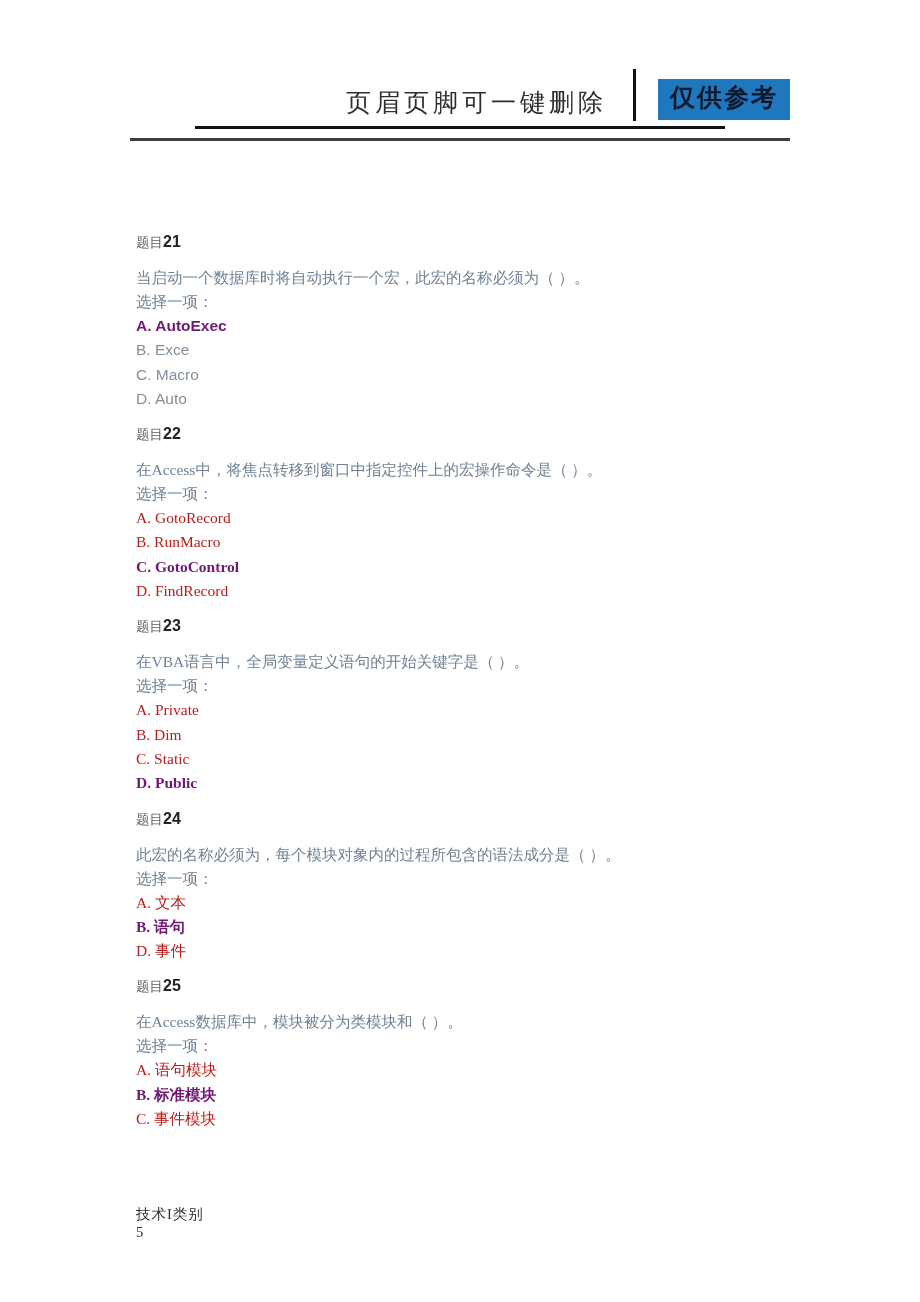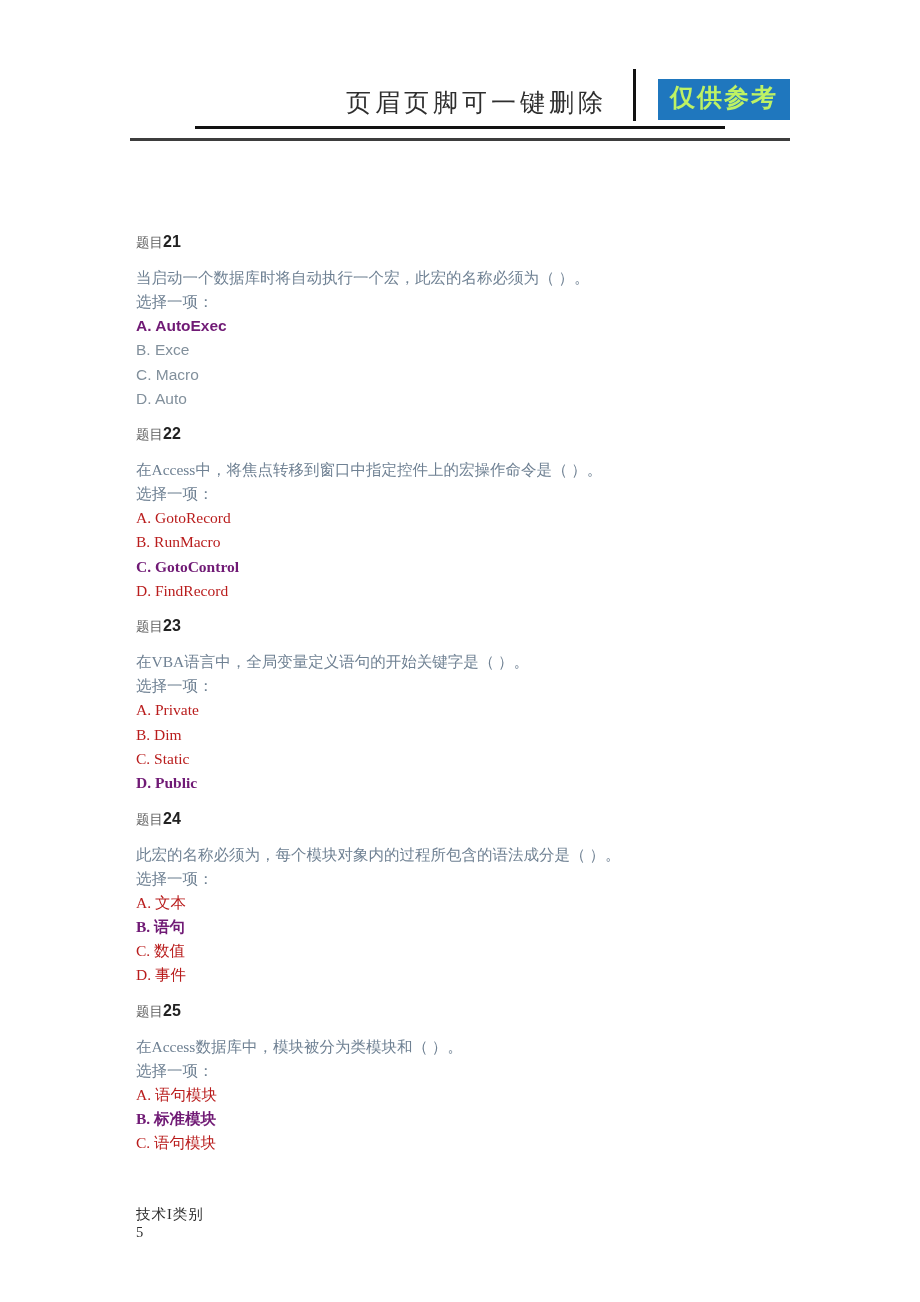--- a/index.html
+++ b/index.html
@@ -53,21 +53,21 @@
   }
   .header-divider {
     width: 3px;
     height: 52px;
     background: #111111;
     margin-right: 22px;
     margin-bottom: 1px;
   }
   .header-badge {
     background: #1f77be;
-    color: #bef264;
+    color: #0f172a;
     font-family: "Liberation Serif", "DejaVu Serif", serif;
     font-size: 25px;
     font-weight: bold;
     letter-spacing: 2px;
     padding: 5px 12px 7px 12px;
     line-height: 1.15;
     white-space: nowrap;
     margin-bottom: 2px;
   }
   .rule-inner {
@@ -218,32 +218,31 @@
           <li class="option serif correct">D. Public</li>
         </ul>
       </div>
       <div class="qblock">
         <div class="qlabel"><span>题目</span><span class="qnum">24</span></div>
         <div class="qtext">此宏的名称必须为，每个模块对象内的过程所包含的语法成分是（ ）。</div>
         <div class="qprompt">选择一项：</div>
         <ul class="options">
           <li class="option serif">A. 文本</li>
           <li class="option serif correct">B. 语句</li>
-          <li class="option serif">C. 数值</li>
           <li class="option serif">D. 事件</li>
         </ul>
       </div>
       <div class="qblock">
         <div class="qlabel"><span>题目</span><span class="qnum">25</span></div>
         <div class="qtext">在Access数据库中，模块被分为类模块和（ ）。</div>
         <div class="qprompt">选择一项：</div>
         <ul class="options">
           <li class="option serif">A. 语句模块</li>
           <li class="option serif correct">B. 标准模块</li>
-          <li class="option serif">C. 语句模块</li>
+          <li class="option serif">C. 事件模块</li>
         </ul>
       </div>
     </div>
 
   <div class="footer">
     <div class="footer-left">技术I类别</div>
     <div class="footer-page">5</div>
   </div>
 
 </div>

